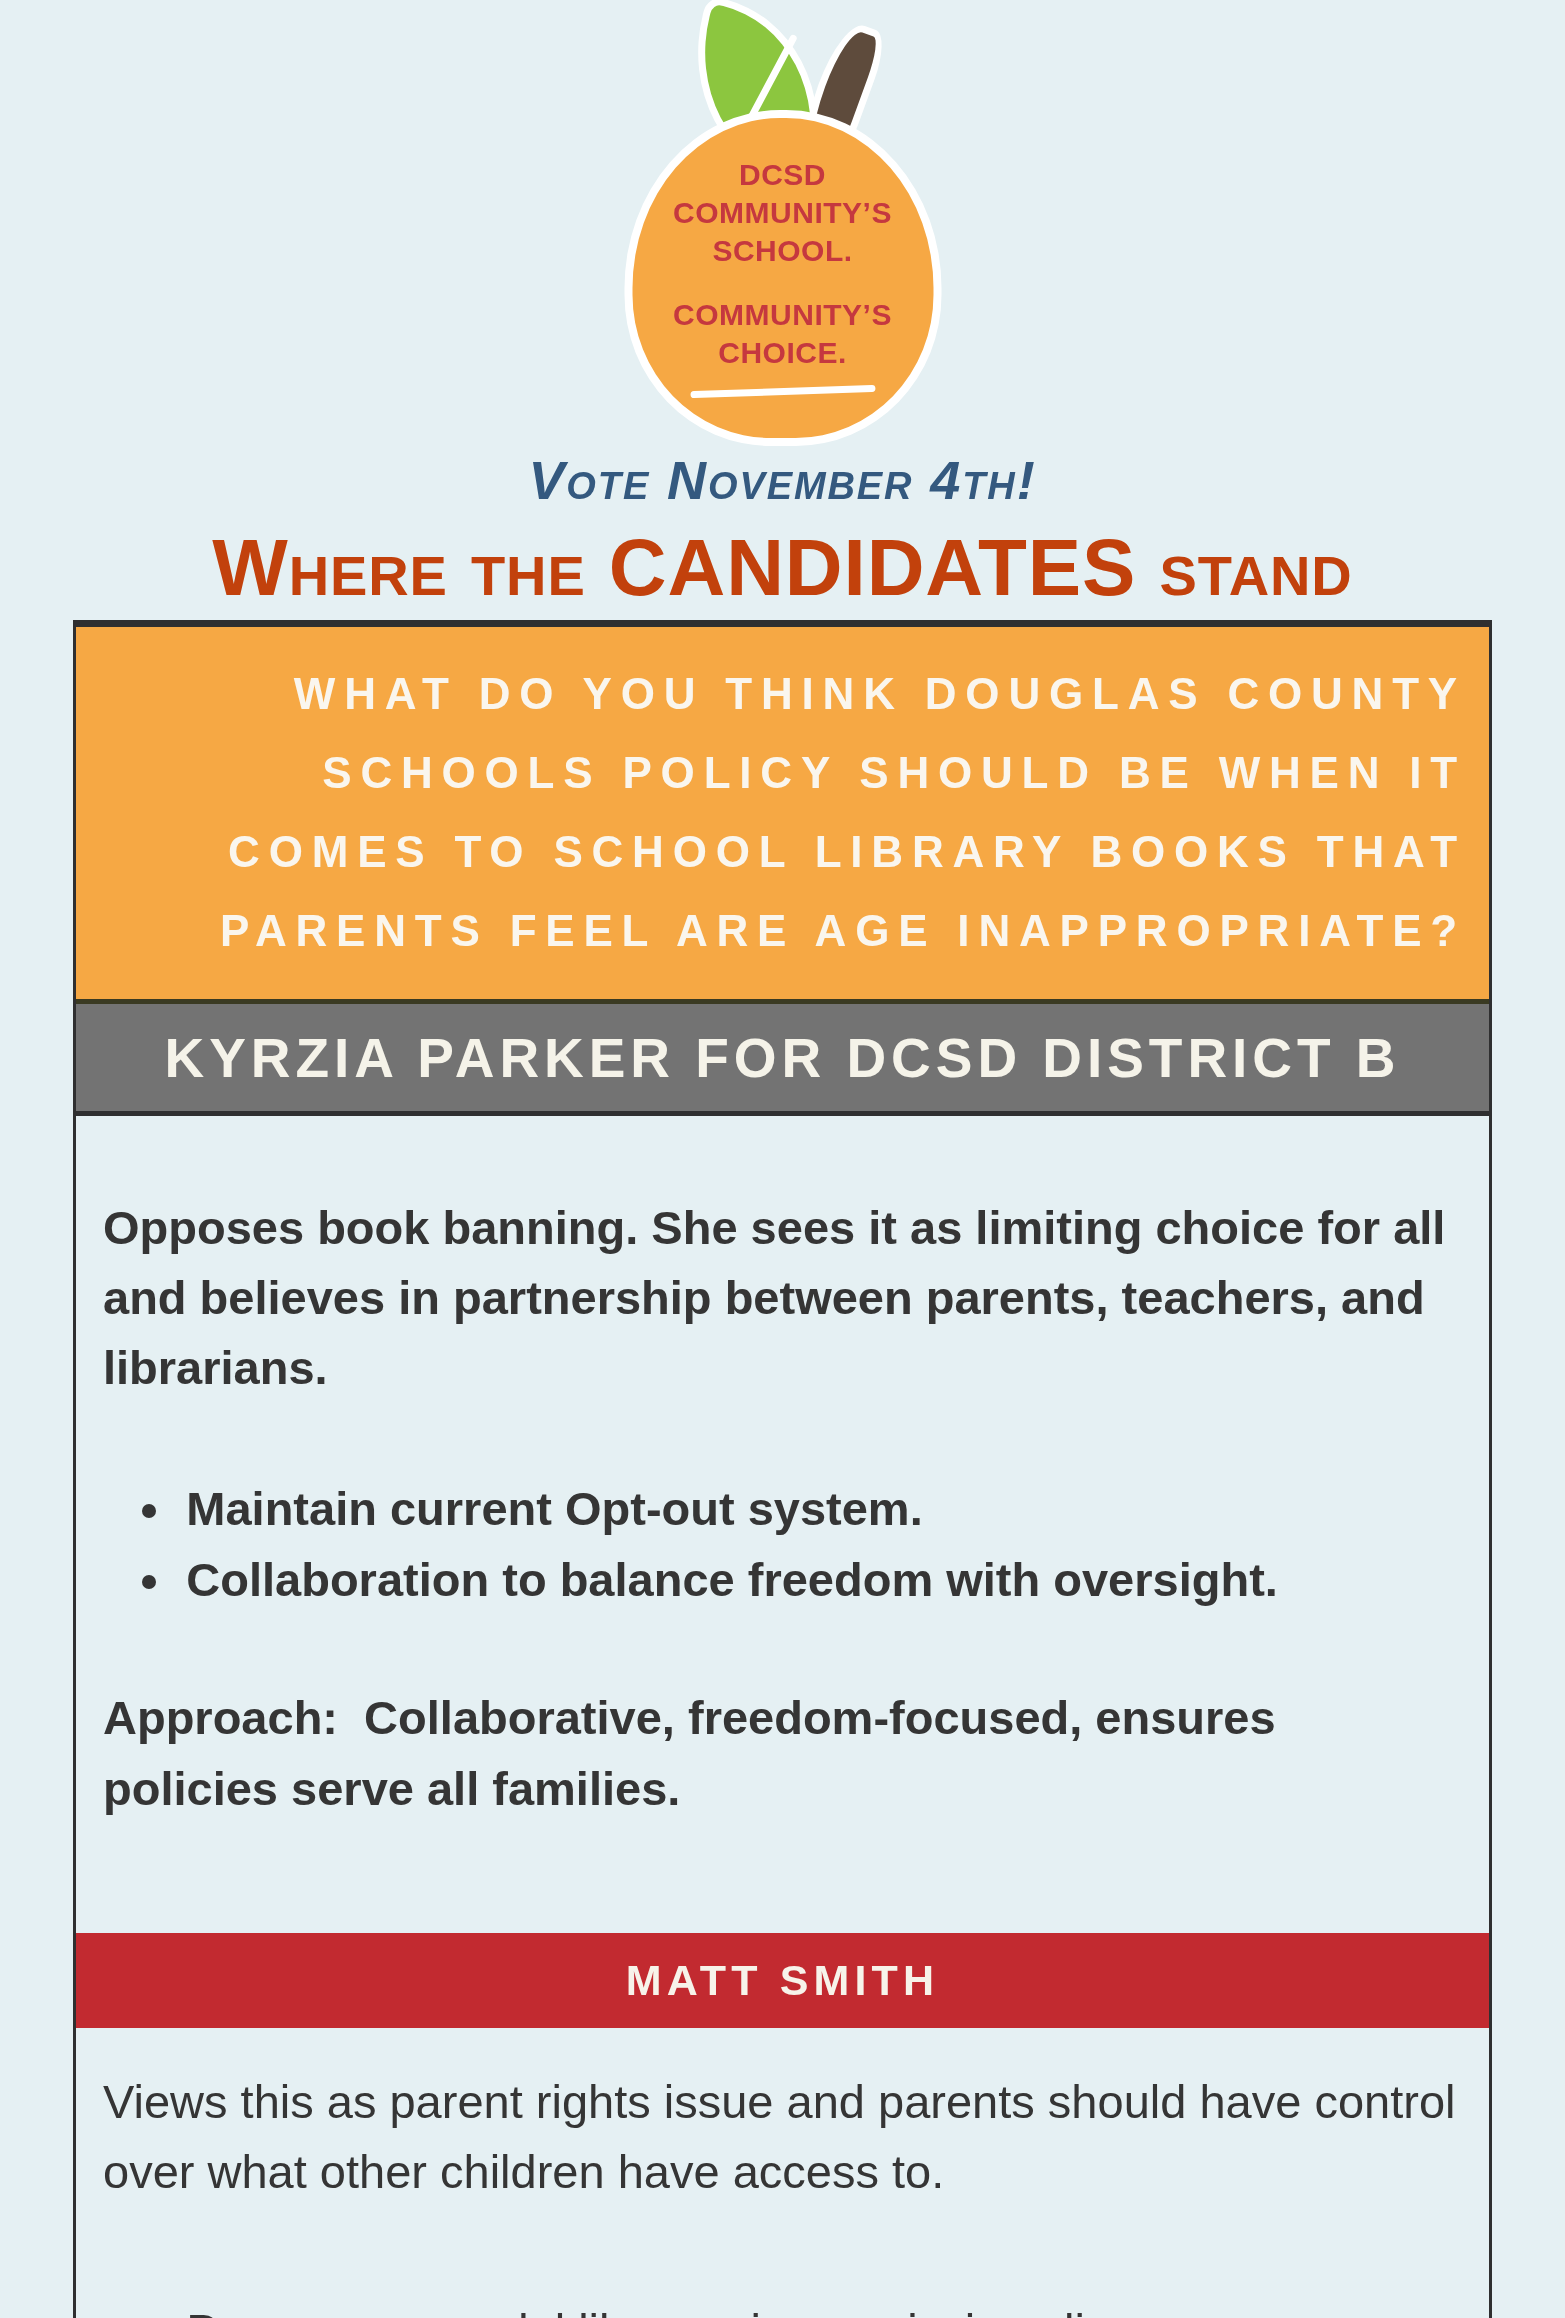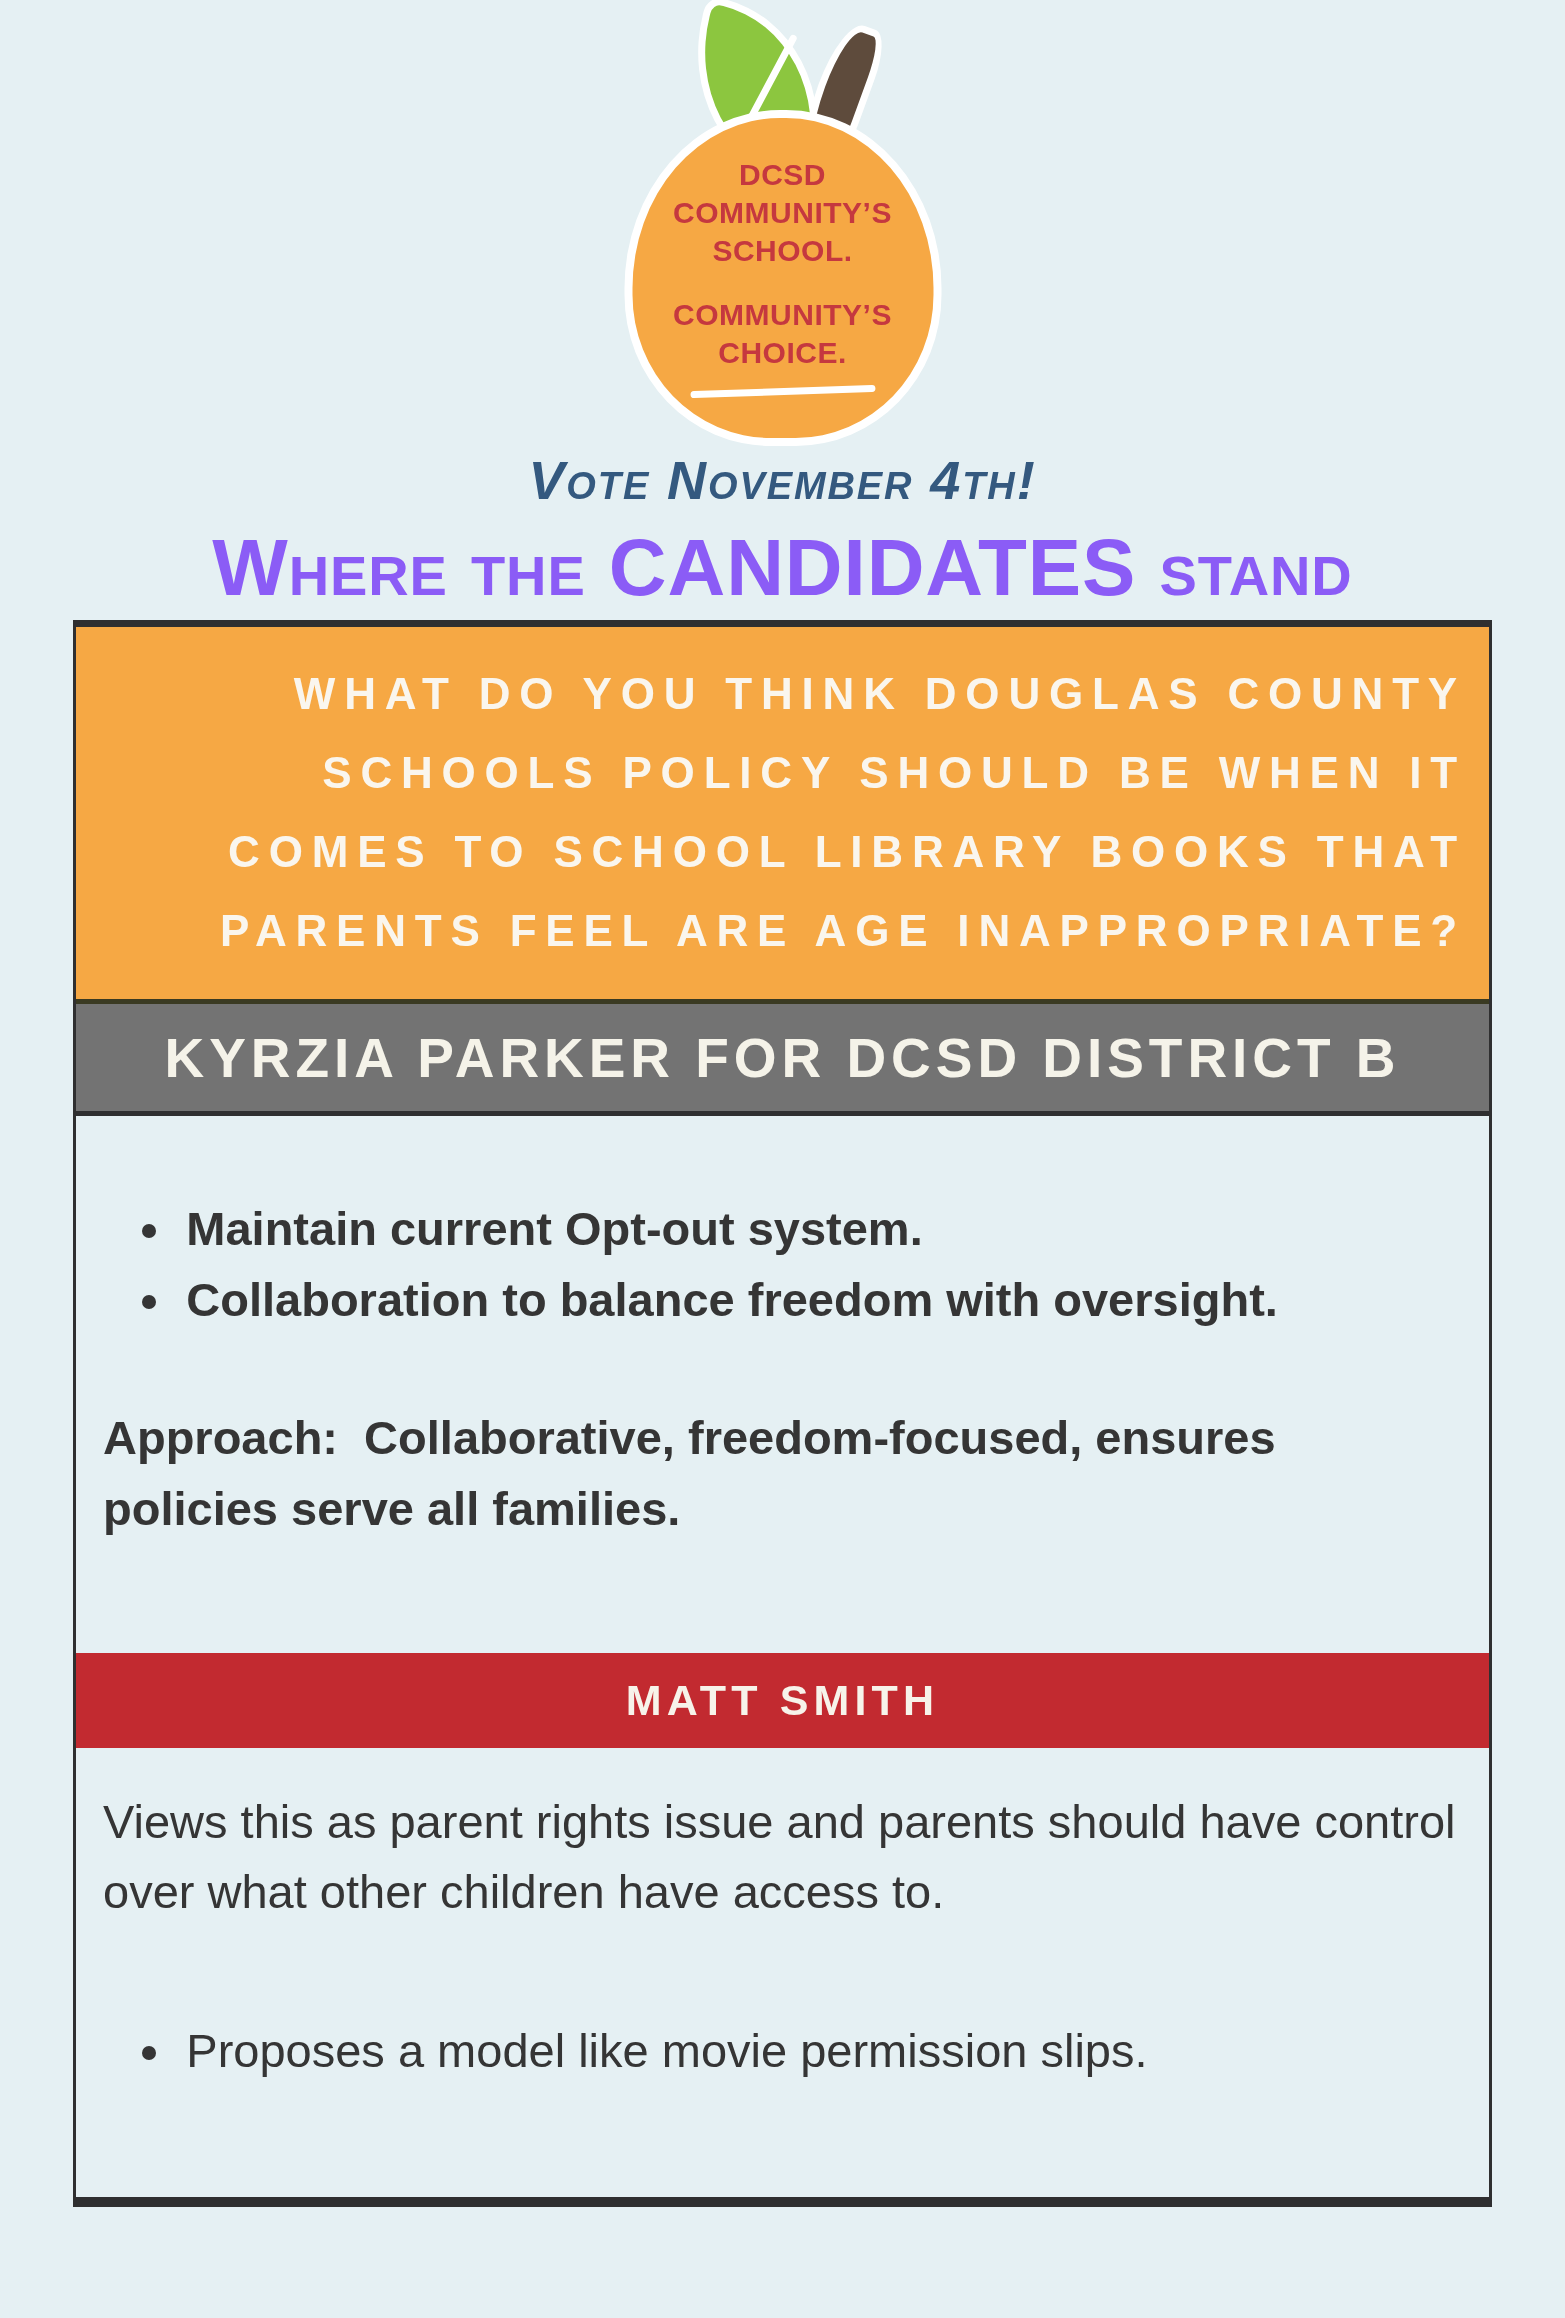--- a/index.html
+++ b/index.html
@@ -61,21 +61,21 @@
   
   .vote-line{
     text-align:center;
     font-size:54px;font-weight:700;font-style:italic;
     color:#34597f;letter-spacing:1.9px;
     font-variant:small-caps;
   }
   .page-title{
     margin-top:13px;text-align:center;
     font-size:80px;line-height:1.1;font-weight:700;
-    color:#8b5cf6;font-variant:small-caps;letter-spacing:0.9px;
+    color:#c2410c;font-variant:small-caps;letter-spacing:0.9px;
   }
 
   
   .content-box{
     width:1413px;margin:8.3px auto 0;
     border:3.7px solid #2f2f30;
     border-top-width:7.4px;border-bottom-width:10.2px;
     background:#e5f0f3;
   }
   .question-section{
@@ -155,20 +155,21 @@
 
     <div class="question-section">
       <div class="question-text">WHAT DO YOU THINK DOUGLAS COUNTY SCHOOLS POLICY SHOULD BE WHEN IT COMES TO SCHOOL LIBRARY BOOKS THAT PARENTS FEEL ARE AGE INAPPROPRIATE?</div>
     </div>
 
     <section>
       <div class="banner banner-green">
         <span class="banner-label">KYRZIA PARKER FOR DCSD DISTRICT B</span>
       </div>
       <div class="section-body kyrzia">
+        <p class="summary">Opposes book banning. She sees it as limiting choice for all and believes in partnership between parents, teachers, and librarians.</p>
         <ul class="points">
           <li>Maintain current Opt-out system.</li>
           <li>Collaboration to balance freedom with oversight.</li>
         </ul>
         <p class="approach">Approach:  Collaborative, freedom-focused, ensures policies serve all families.</p>
       </div>
     </section>
 
     <section>
       <div class="banner banner-red">

